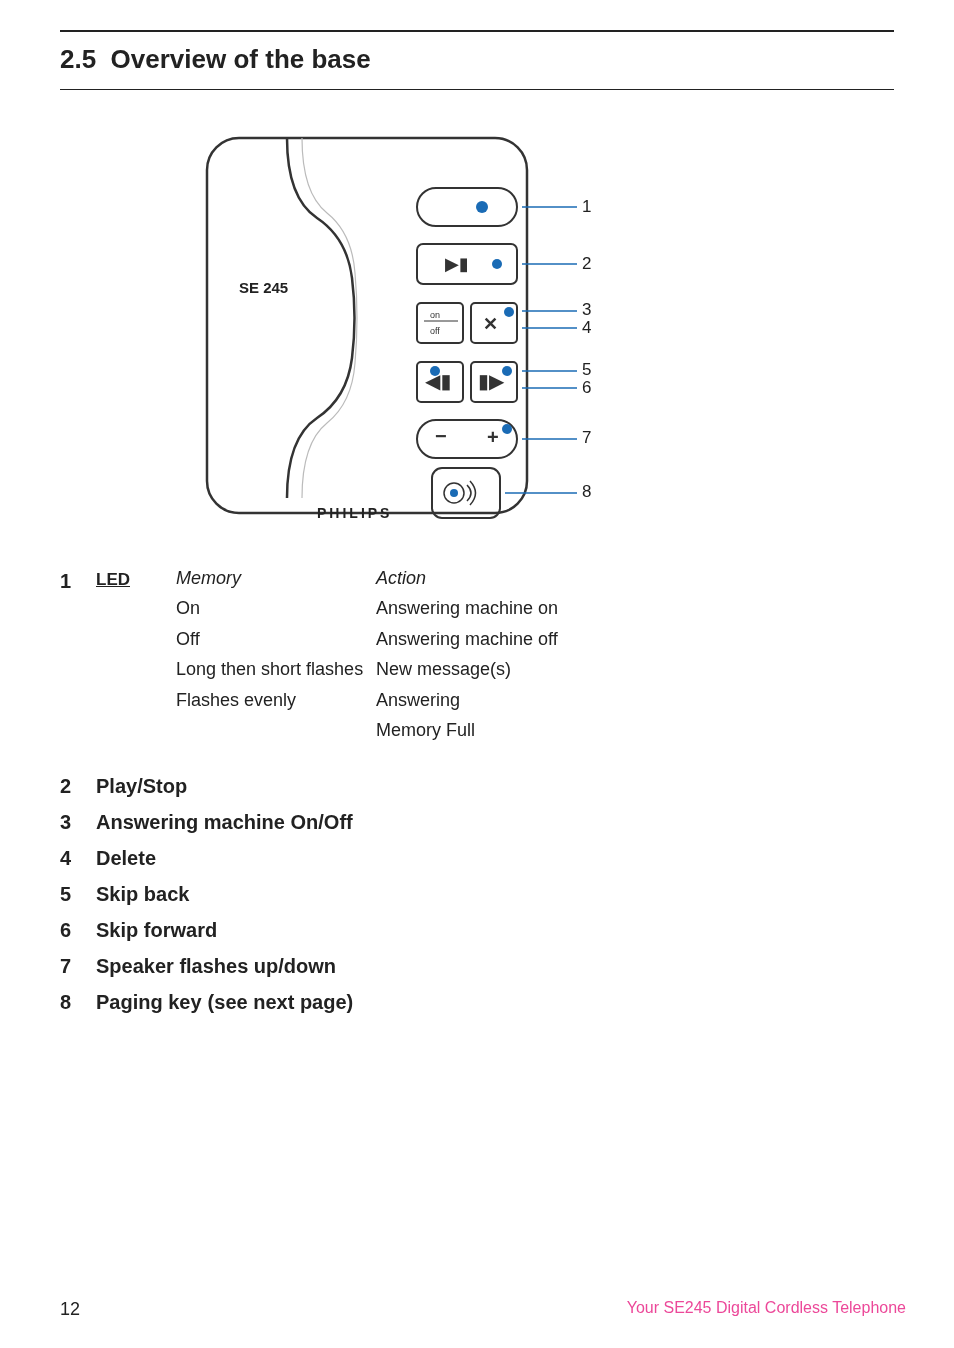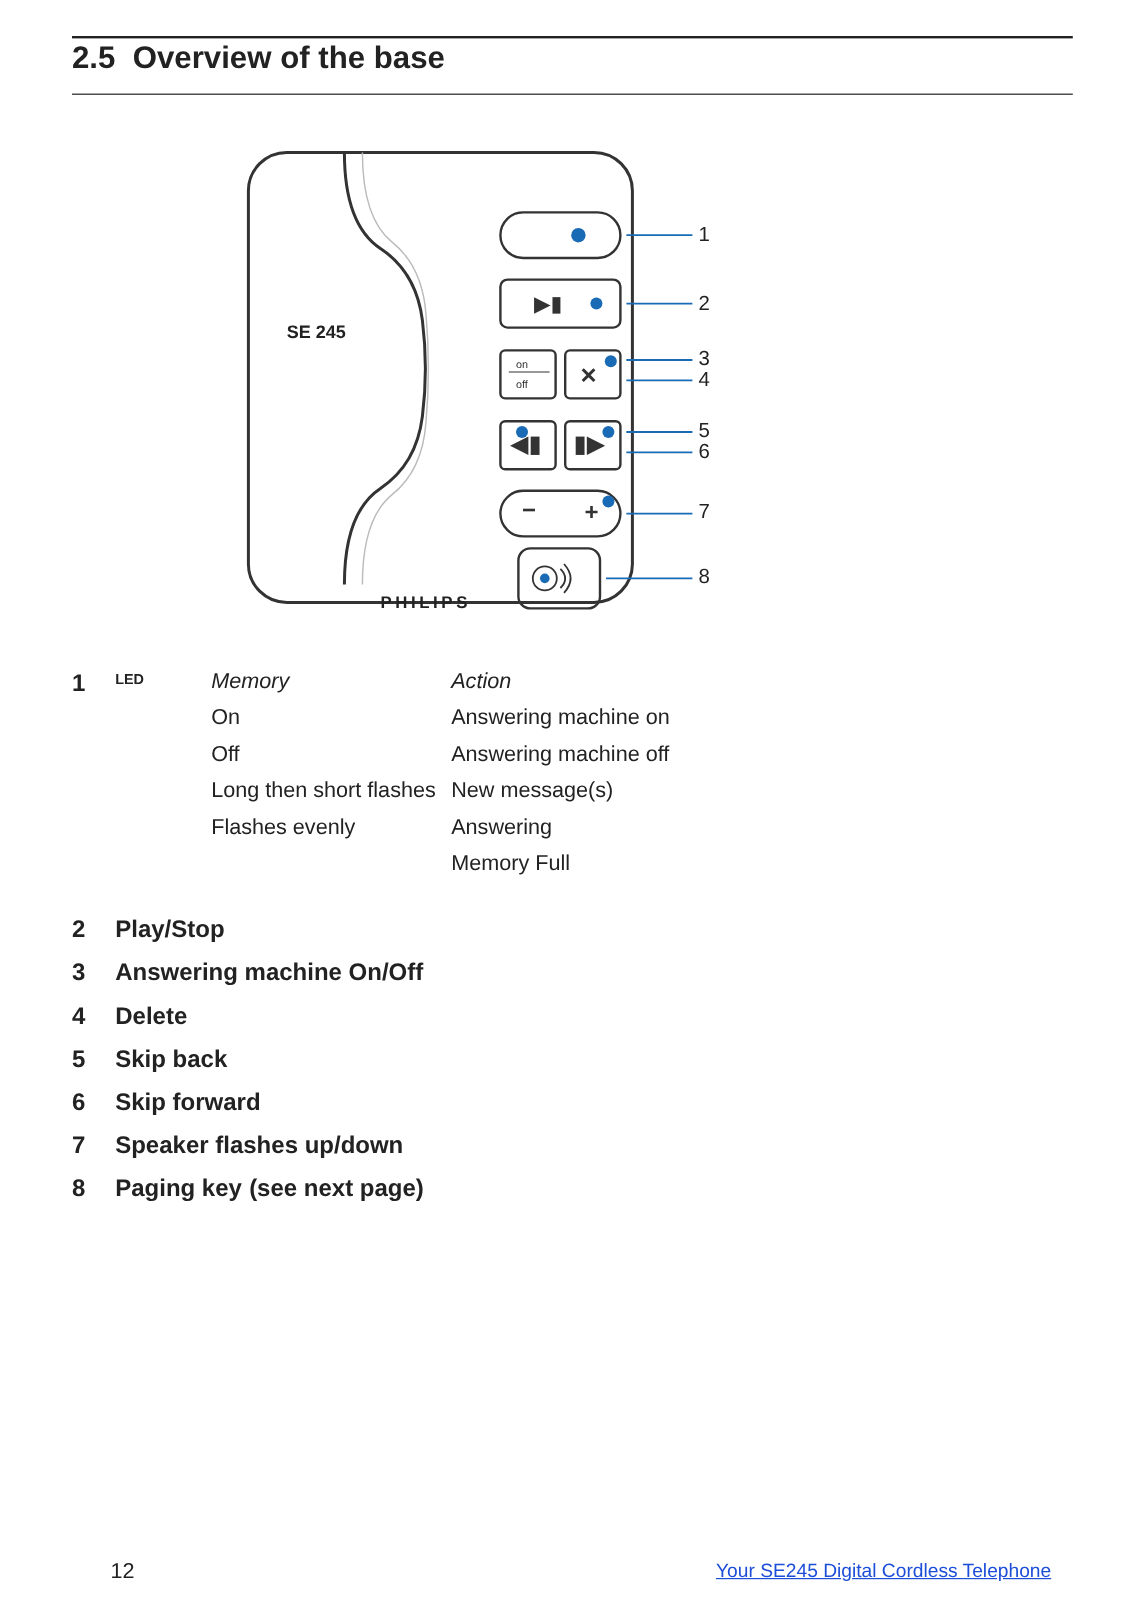--- a/index.html
+++ b/index.html
@@ -8,21 +8,21 @@
       min-height: 1348px;
       background: #fff;
       font-family: Arial, Helvetica, sans-serif;
       color: #222;
       position: relative;
       padding: 30px 60px 40px 60px;
     }
 
     .section-header {
       border-top: 2px solid #222;
-      padding-top: 1px;
+      padding-top: 12px;
       margin-bottom: 10px;
     }
     .section-title {
       font-size: 26px;
       font-weight: bold;
       margin-bottom: 14px;
     }
     .section-divider {
       border-top: 1.5px solid #222;
       margin-bottom: 28px;
@@ -60,25 +60,26 @@
       align-items: flex-start;
     }
     .led-number {
       font-size: 20px;
       font-weight: bold;
       width: 36px;
       flex-shrink: 0;
       padding-top: 2px;
     }
     .led-label {
-      font-size: 12px;
+      font-size: 17px;
       font-weight: bold;
       width: 80px;
       flex-shrink: 0;
       padding-top: 2px;
+      text-decoration: underline;
     }
     .led-status-col {
       width: 200px;
       flex-shrink: 0;
     }
     .led-action-col {
       flex: 1;
     }
     .led-col-header {
       font-style: italic;
@@ -112,36 +113,34 @@
     }
     .item-text-normal {
       font-weight: bold;
       margin-left: 6px;
     }
 
     .footer {
       position: absolute;
       bottom: 28px;
       left: 60px;
-      right: 78px;
+      right: 48px;
       display: flex;
       justify-content: space-between;
-      align-items: center;
+      align-items: flex-start;
       font-size: 16px;
       color: #555;
-      margin-left: 32px;
     }
     .footer-page {
       color: #222;
       font-size: 18px;
     }
     .footer-product {
-      color: #1d4ed8;
+      color: #ec4899;
       font-size: 16px;
-      text-decoration: underline;
     }
   </style>
 </head>
 <body>
 
 <div class="section-header">
   <div class="section-title">
     <span>2.5</span>&nbsp;&nbsp;<span>Overview of the base</span>
   </div>
 </div>

